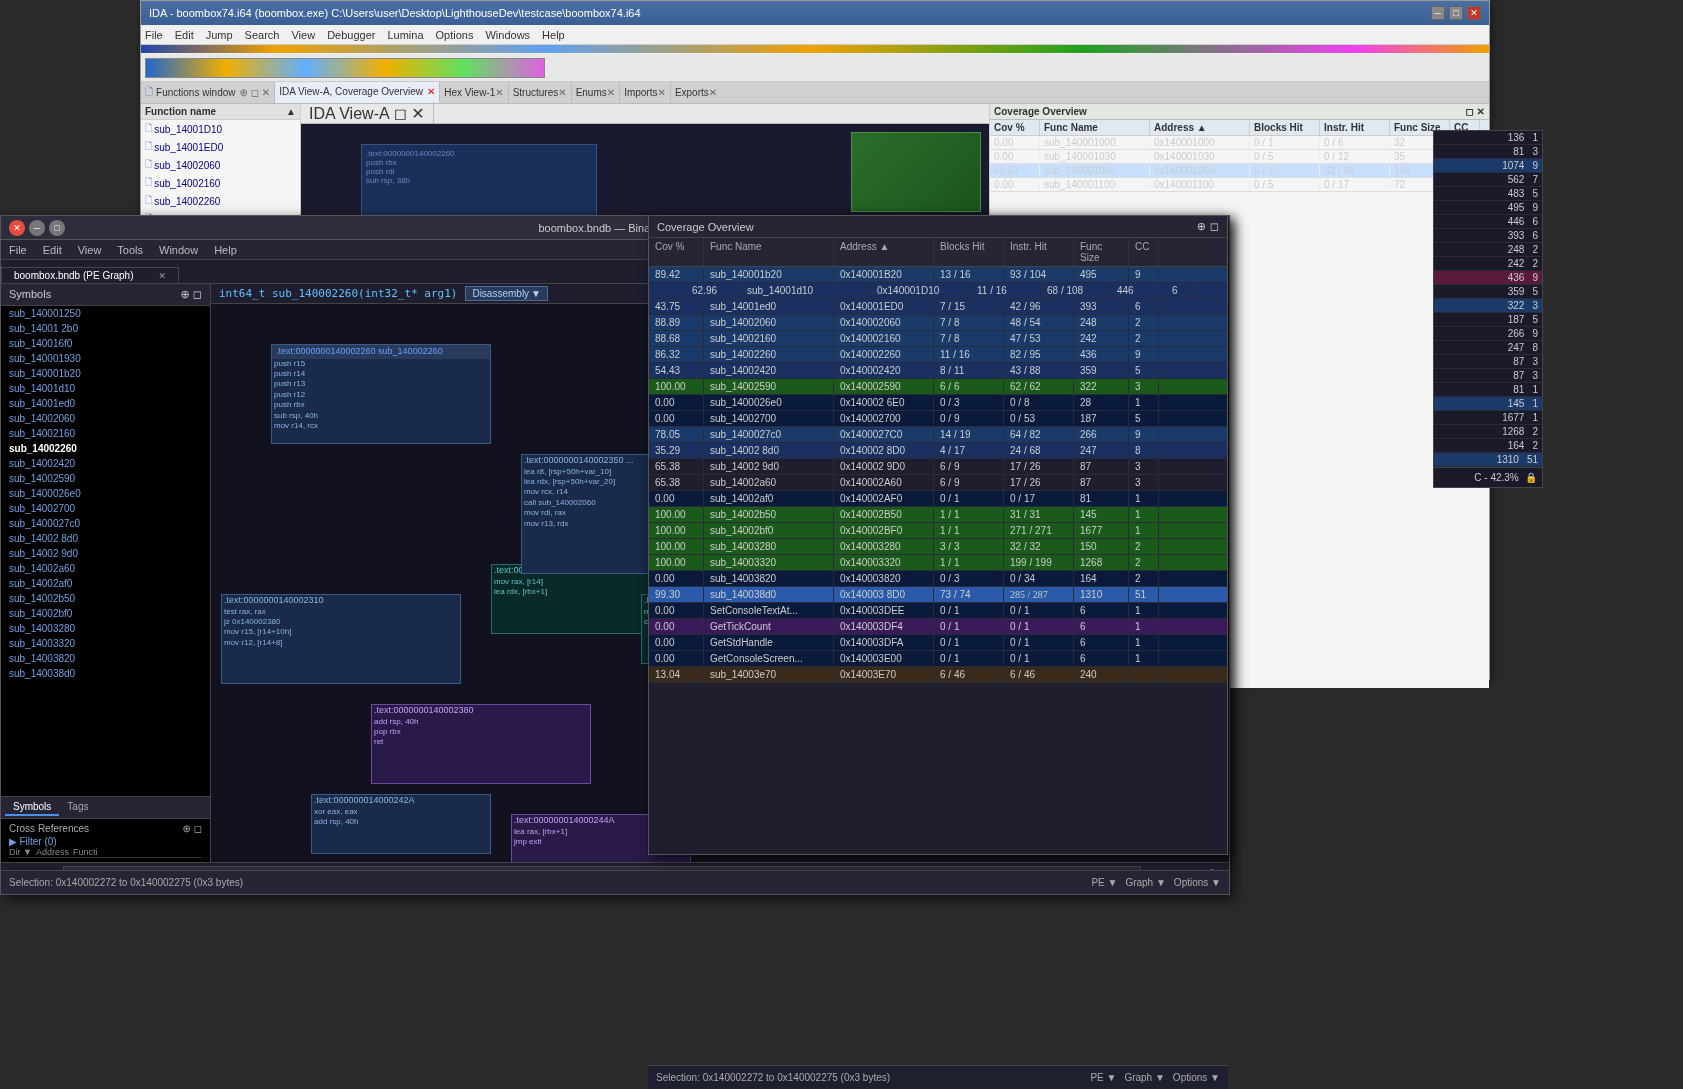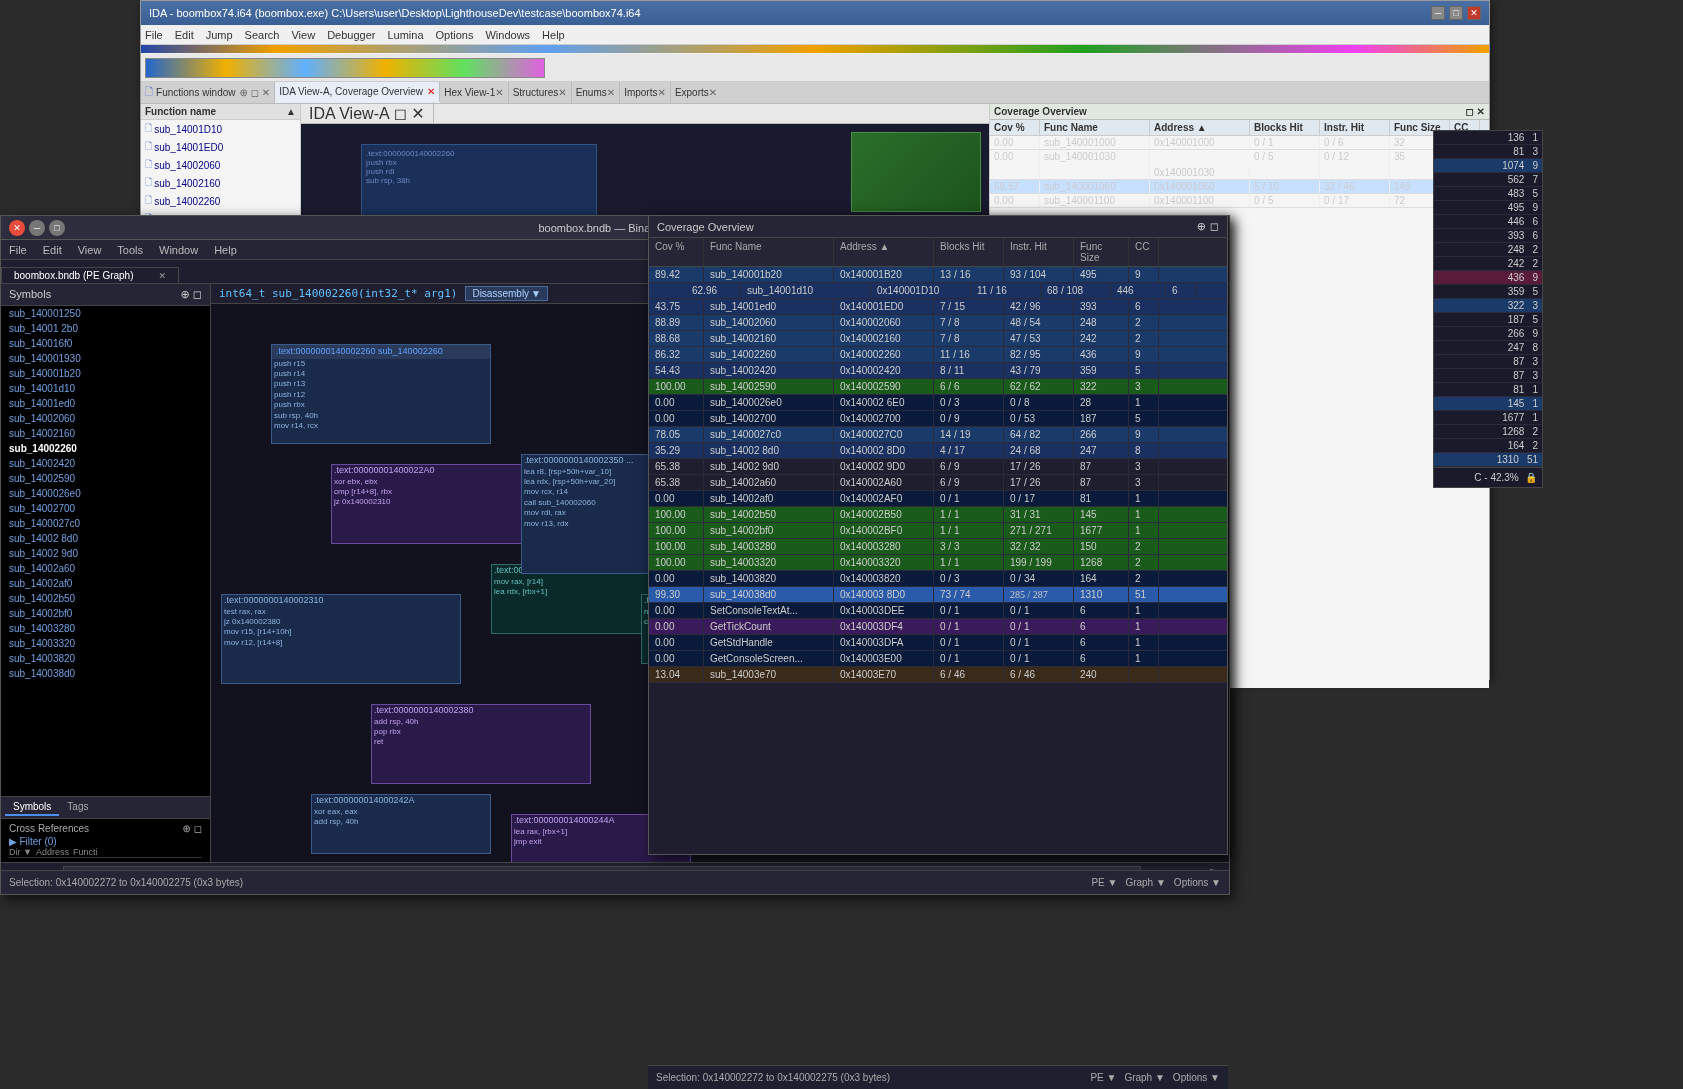--- a/index.html
+++ b/index.html
@@ -511,21 +511,21 @@
         <div style="width:110px;">sub_140001000</div>
         <div style="width:100px;">0x140001000</div>
         <div style="width:70px;">0 / 1</div>
         <div style="width:70px;">0 / 6</div>
         <div style="width:60px;">32</div>
         <div style="width:30px;">1</div>
       </div>
       <div class="cov-row">
         <div style="width:50px;">0.00</div>
         <div style="width:110px;">sub_140001030</div>
-        <div style="width:100px;margin-top:16px;">0x140001030</div>
+        <div style="width:100px;">0x140001030</div>
         <div style="width:70px;">0 / 5</div>
         <div style="width:70px;">0 / 12</div>
         <div style="width:60px;">35</div>
         <div style="width:30px;">4</div>
       </div>
       <div class="cov-row highlight">
         <div style="width:50px;">69.57</div>
         <div style="width:110px;">sub_140001060</div>
         <div style="width:100px;">0x140001060</div>
         <div style="width:70px;">5 / 10</div>
@@ -741,26 +741,20 @@
           <div class="graph-node-line" style="background:#2a3a5a; padding:1px 4px; font-size:9px; color:#60a0ff;">.text:0000000140002260 sub_140002260</div>
           <div class="graph-node-line">push r15</div>
           <div class="graph-node-line">push r14</div>
           <div class="graph-node-line">push r13</div>
           <div class="graph-node-line">push r12</div>
           <div class="graph-node-line">push rbx</div>
           <div class="graph-node-line">sub rsp, 40h</div>
           <div class="graph-node-line">mov r14, rcx</div>
         </div>
 
-        <div class="graph-node purple" style="left:120px; top:160px; width:200px; height:80px;">
-          <div class="graph-node-line" style="font-size:9px;">.text:00000001400022A0</div>
-          <div class="graph-node-line">xor ebx, ebx</div>
-          <div class="graph-node-line">cmp [r14+8], rbx</div>
-          <div class="graph-node-line">jz 0x140002310</div>
-        </div>
 
         <div class="graph-node teal" style="left:280px; top:260px; width:160px; height:70px;">
           <div class="graph-node-line" style="font-size:9px;">.text:00000001400022B8</div>
           <div class="graph-node-line">mov rax, [r14]</div>
           <div class="graph-node-line">lea rdx, [rbx+1]</div>
         </div>
 
         <div class="graph-node" style="left:10px; top:290px; width:240px; height:90px;">
           <div class="graph-node-line" style="font-size:9px;">.text:0000000140002310</div>
           <div class="graph-node-line">test rax, rax</div>
@@ -894,21 +888,21 @@
         <div style="width:70px;">11 / 16</div>
         <div style="width:70px;">82 / 95</div>
         <div style="width:55px;">436</div>
         <div style="width:30px;">9</div>
       </div>
     <div class="cov-binja-row light-blue">
         <div style="width:55px;">54.43</div>
         <div style="width:130px;">sub_14002420</div>
         <div style="width:100px;">0x140002420</div>
         <div style="width:70px;">8 / 11</div>
-        <div style="width:70px;">43 / 79</div>
+        <div style="width:70px;">43 / 88</div>
         <div style="width:55px;">359</div>
         <div style="width:30px;">5</div>
       </div>
     <div class="cov-binja-row" style="background:#1a5a1a;">
         <div style="width:55px;">100.00</div>
         <div style="width:130px;">sub_14002590</div>
         <div style="width:100px;">0x140002590</div>
         <div style="width:70px;">6 / 6</div>
         <div style="width:70px;">62 / 62</div>
         <div style="width:55px;">322</div>

